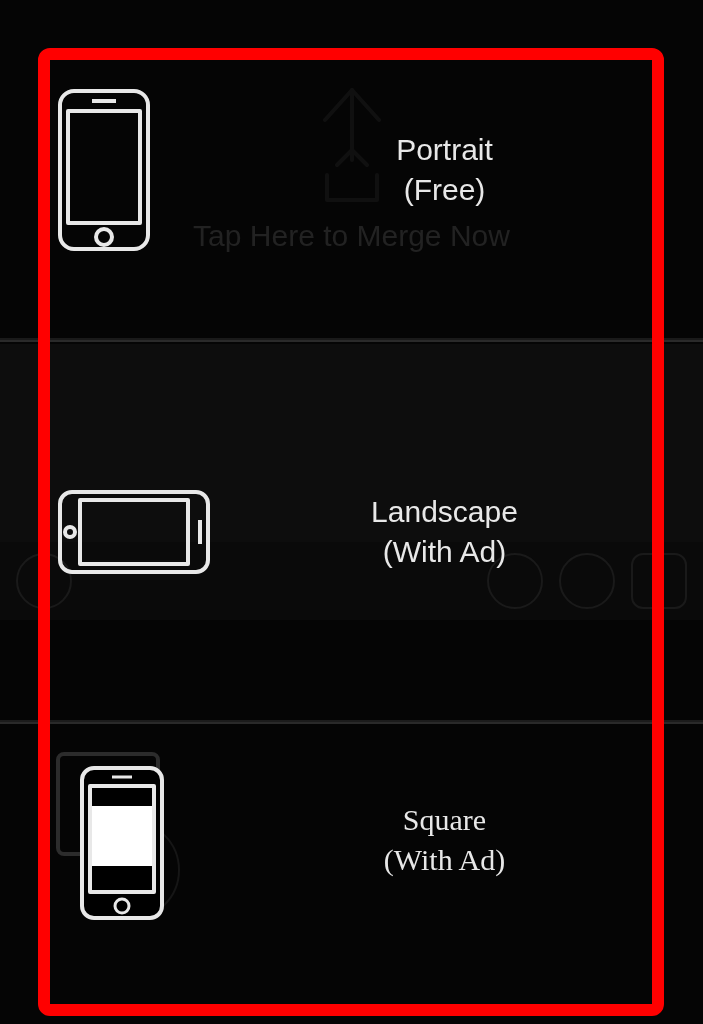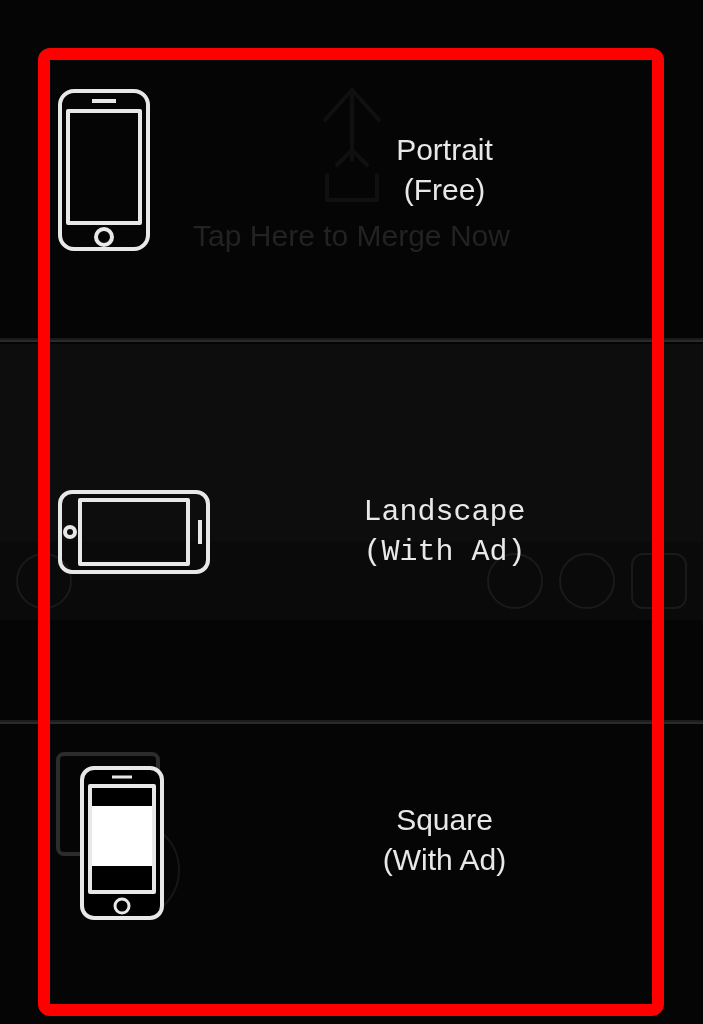--- a/index.html
+++ b/index.html
@@ -123,22 +123,22 @@
       display: flex;
       align-items: center;
       padding: 0 48px 0 54px;
       cursor: pointer;
     }
     .divider {
       height: 2px;
       background: #2a2a2a;
     }
     .row-portrait   { height: 340px; }
-    .row-landscape  { height: 380px; font-family: Liberation Mono, monospace; }
-    .row-square     { height: 232px; }
+    .row-landscape  { height: 380px; }
+    .row-square     { height: 232px; font-family: Liberation Serif, serif; }
 
     .icon-slot {
       width: 180px;
       display: flex;
       align-items: center;
       justify-content: flex-start;
     }
     .label-slot {
       flex: 1;
       text-align: center;

